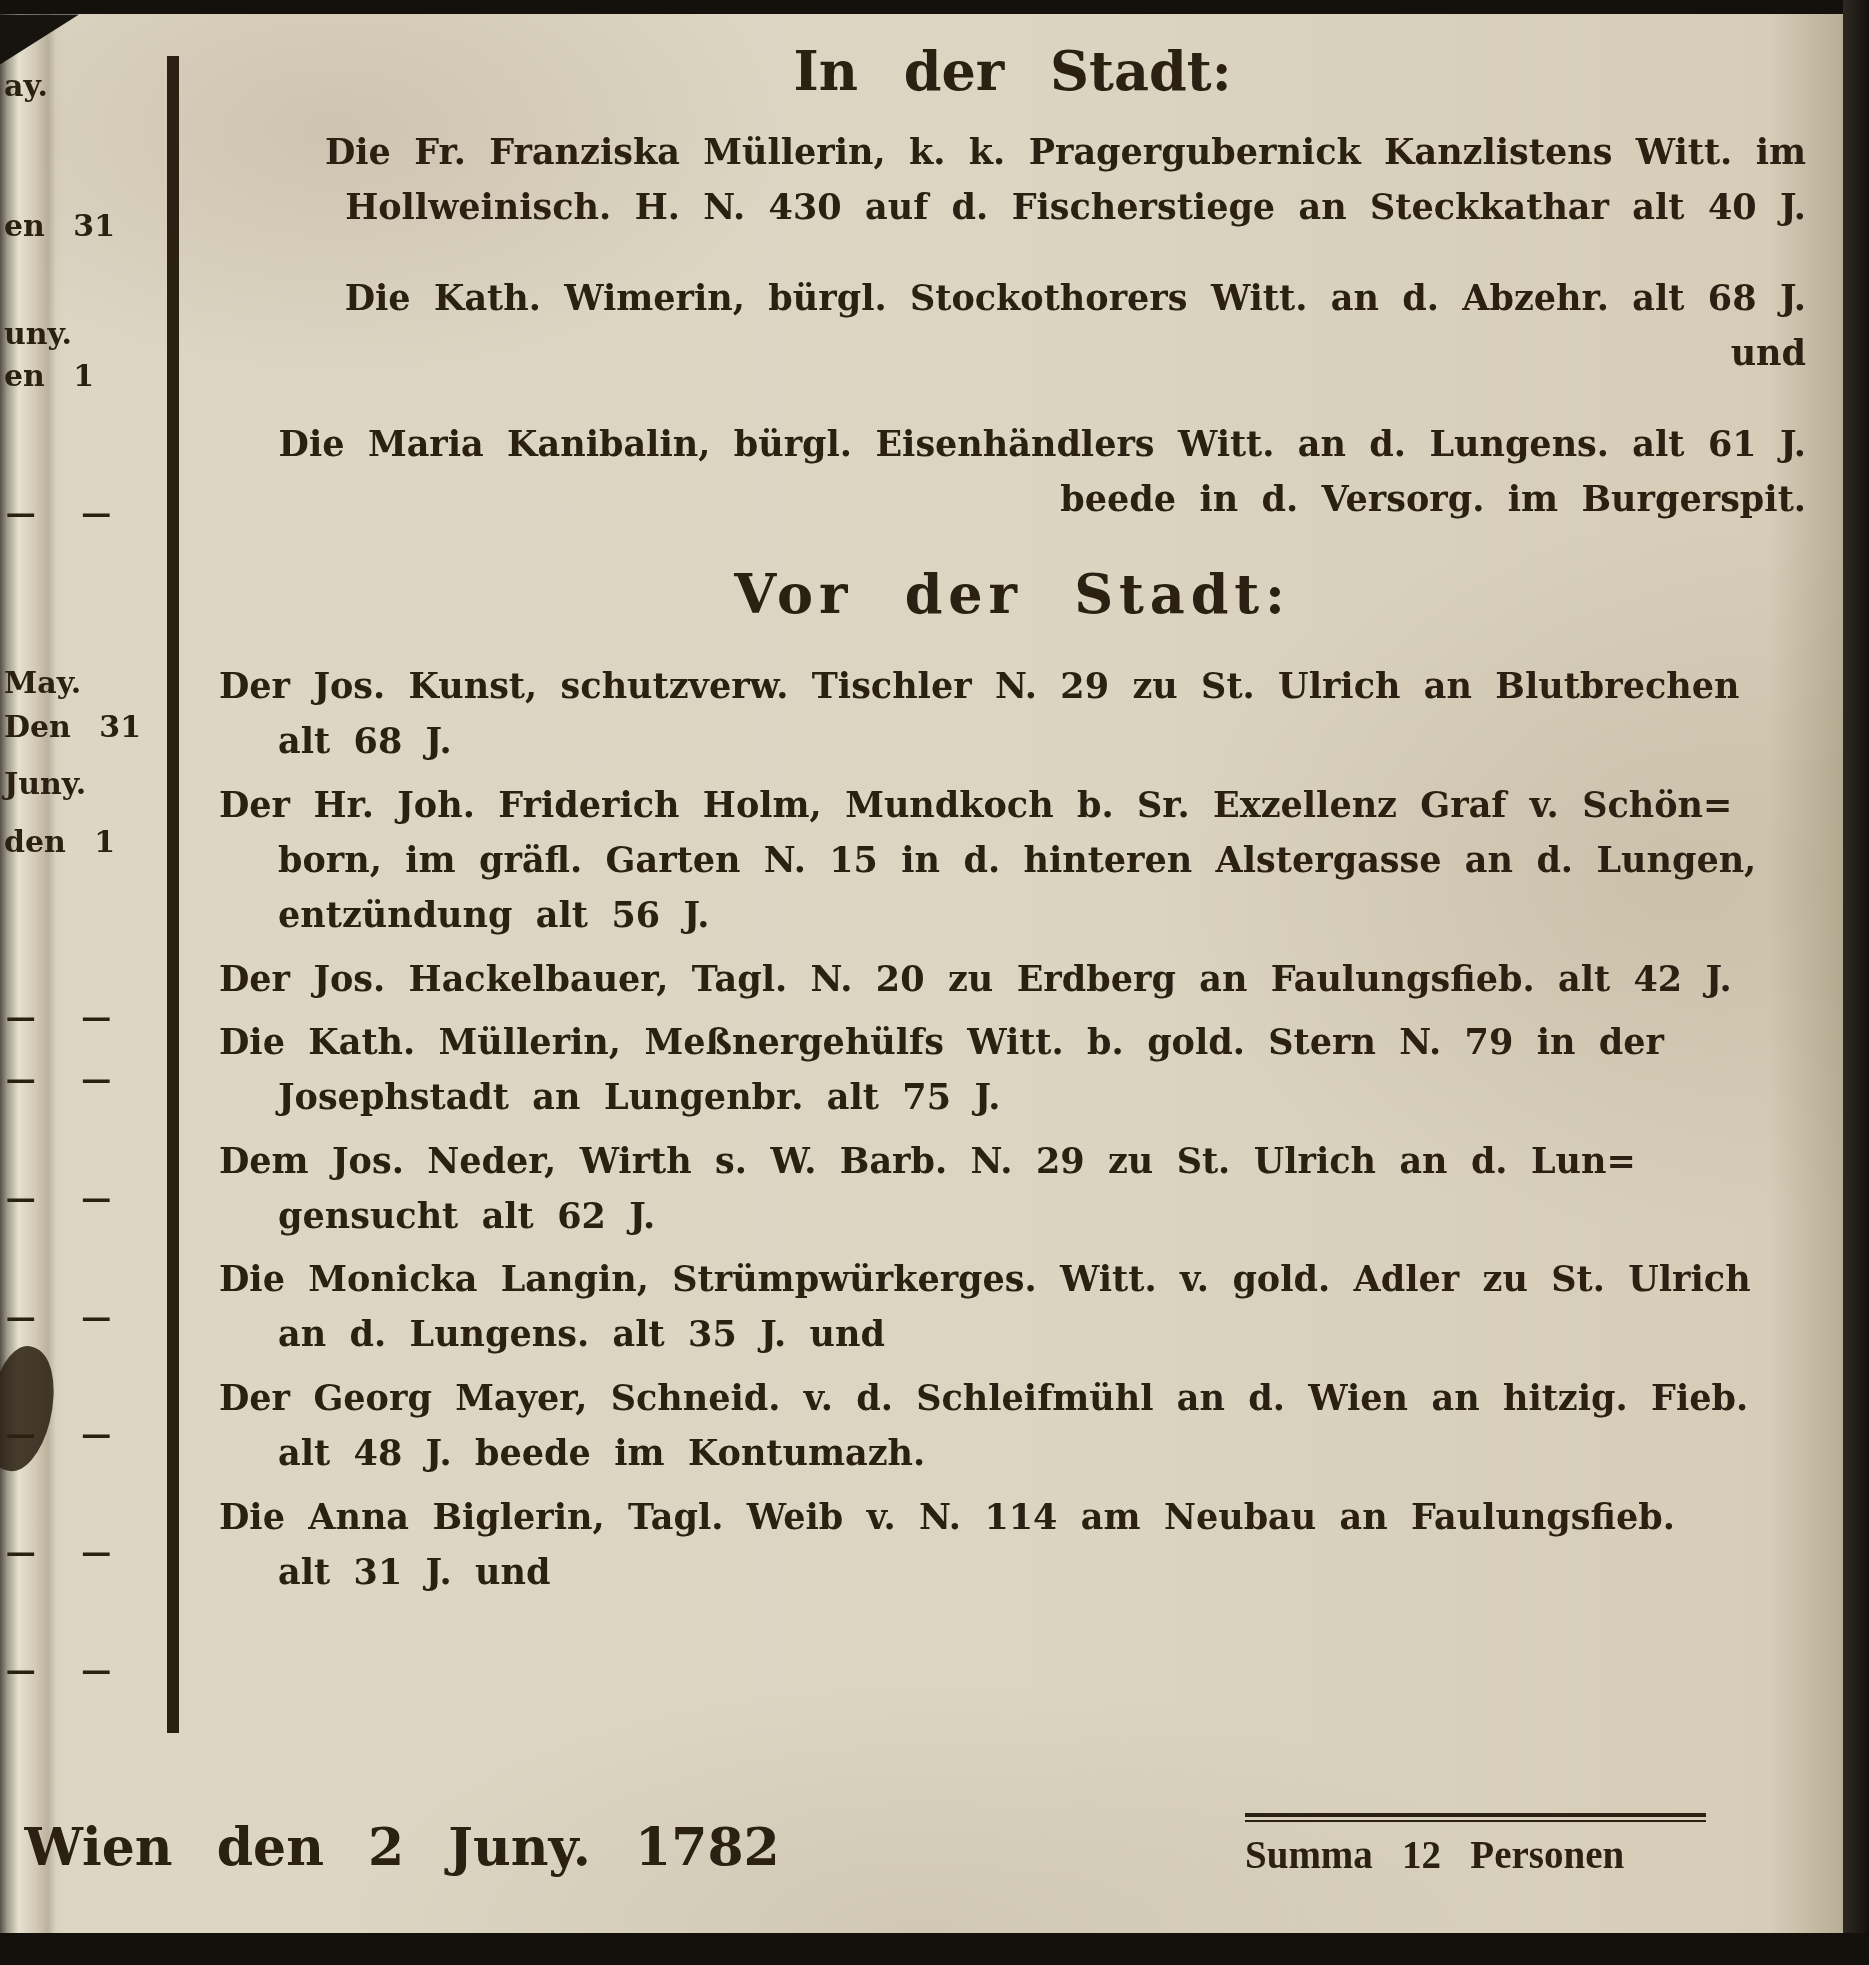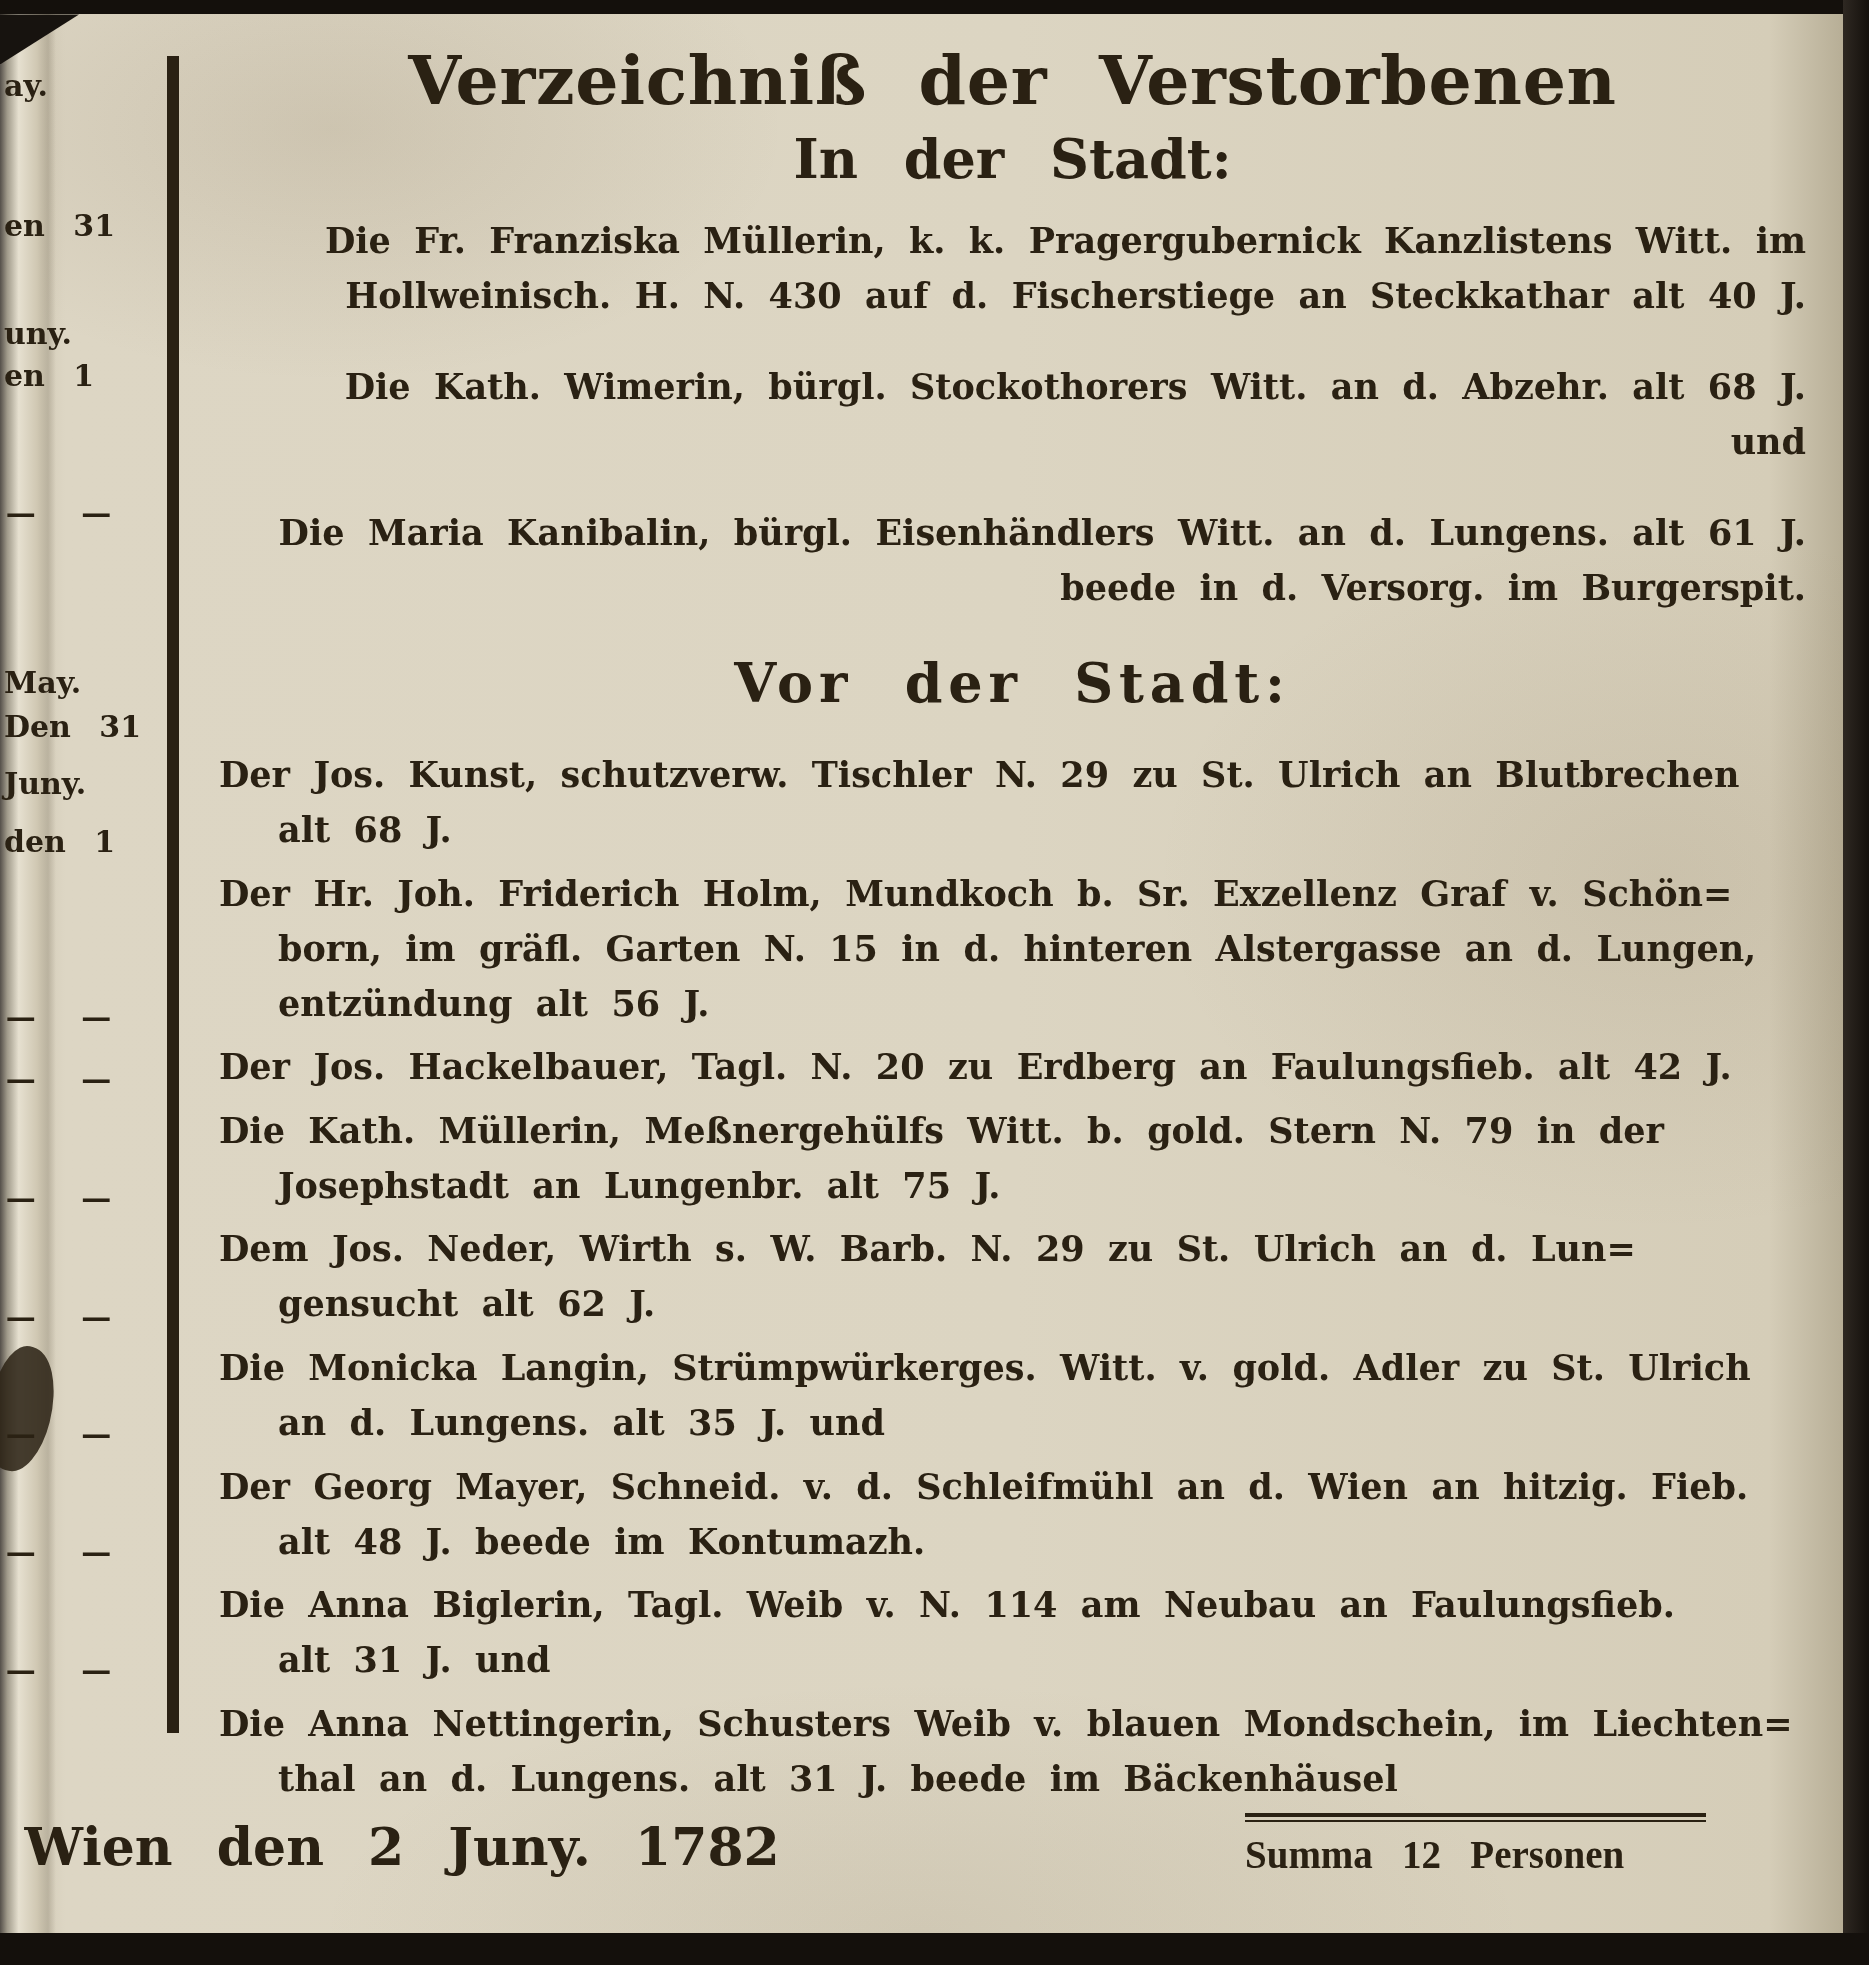--- a/index.html
+++ b/index.html
@@ -111,21 +111,20 @@
       <div class="mnote dash" style="top:985px">— —</div>
       <div class="mnote dash" style="top:1047px">— —</div>
       <div class="mnote dash" style="top:1166px">— —</div>
       <div class="mnote dash" style="top:1285px">— —</div>
       <div class="mnote dash" style="top:1402px">— —</div>
       <div class="mnote dash" style="top:1520px">— —</div>
       <div class="mnote dash" style="top:1638px">— —</div>
     </div>
 
     <div class="main">
-      <div class="title">Verzeichniß der Verstorbenen</div>
 
       <div class="sec-city">
         <div class="heading">In der Stadt:</div>
         <p class="entry">Die Fr. Franziska Müllerin, k. k. Pragergubernick Kanzlistens Witt. im
 Hollweinisch. H. N. 430 auf d. Fischerstiege an Steckkathar alt 40 J.</p>
         <p class="entry">Die Kath. Wimerin, bürgl. Stockothorers Witt. an d. Abzehr. alt 68 J.
 und</p>
         <p class="entry">Die Maria Kanibalin, bürgl. Eisenhändlers Witt. an d. Lungens. alt 61 J.
 beede in d. Versorg. im Burgerspit.</p>
       </div>
@@ -141,22 +140,20 @@
         <p class="entry">Die Kath. Müllerin, Meßnergehülfs Witt. b. gold. Stern N. 79 in der
 Josephstadt an Lungenbr. alt 75 J.</p>
         <p class="entry">Dem Jos. Neder, Wirth s. W. Barb. N. 29 zu St. Ulrich an d. Lun=
 gensucht alt 62 J.</p>
         <p class="entry">Die Monicka Langin, Strümpwürkerges. Witt. v. gold. Adler zu St. Ulrich
 an d. Lungens. alt 35 J. und</p>
         <p class="entry">Der Georg Mayer, Schneid. v. d. Schleifmühl an d. Wien an hitzig. Fieb.
 alt 48 J. beede im Kontumazh.</p>
         <p class="entry">Die Anna Biglerin, Tagl. Weib v. N. 114 am Neubau an Faulungsfieb.
 alt 31 J. und</p>
-        <p class="entry">Die Anna Nettingerin, Schusters Weib v. blauen Mondschein, im Liechten=
-thal an d. Lungens. alt 31 J. beede im Bäckenhäusel</p>
       </div>
     </div>
 
     <div class="footer">
       <span class="place-date">Wien den 2 Juny. 1782</span>
       <div class="summa">
         <div class="hrule"></div>
         <span class="summa-text">Summa 12 Personen</span>
       </div>
     </div>

